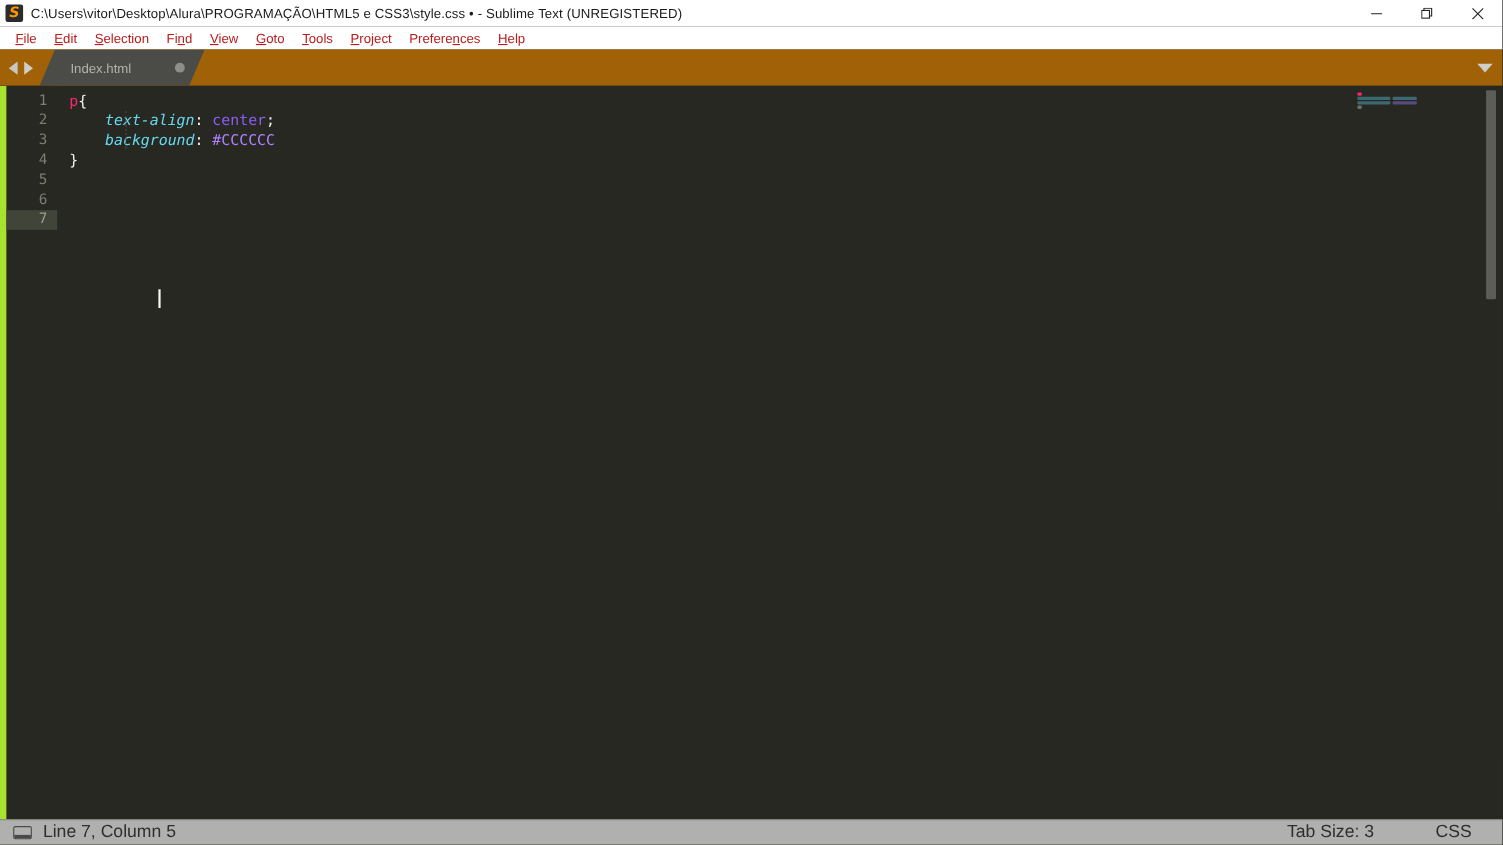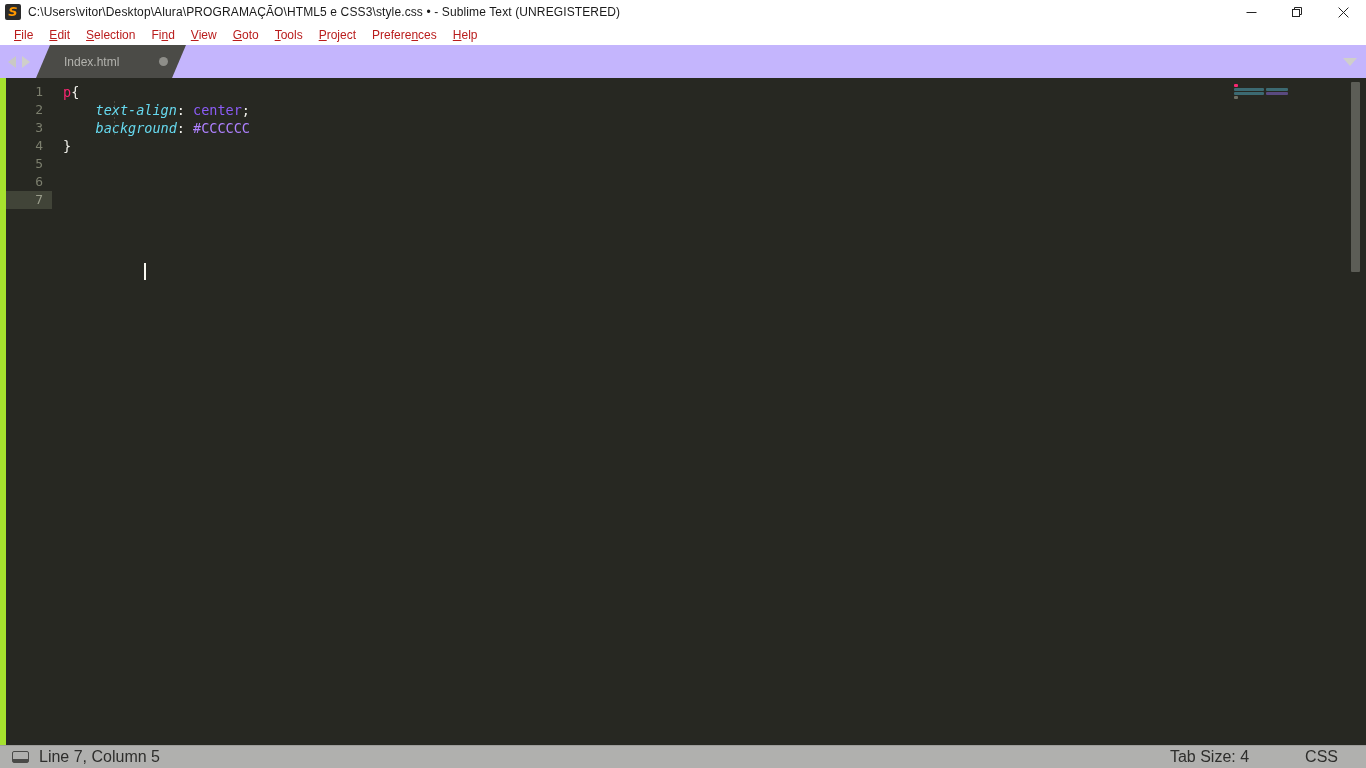--- a/index.html
+++ b/index.html
@@ -90,21 +90,21 @@
     color: #b91c1c;
     padding: 2px 8px;
     white-space: nowrap;
     font-family: "Liberation Sans", sans-serif;
   }
   .menu-item u { text-decoration: underline; }
 
   
   .tabbar {
     height: 33px;
-    background: #c4b5fd;
+    background: #a16207;
     display: flex;
     align-items: flex-start;
     position: relative;
     flex: 0 0 auto;
   }
   .tab-nav {
     display: flex;
     align-items: center;
     height: 33px;
     padding: 0 6px 0 8px;
@@ -408,18 +408,18 @@
       <div class="v-scrollbar"></div>
     </div>
   </div>
 
   <div class="statusbar">
     <div class="sb-left">
       <div class="console-icon"></div>
       <div class="sb-text">Line 7, Column 5</div>
     </div>
     <div class="sb-right">
-      <div class="sb-text">Tab Size: 4</div>
+      <div class="sb-text">Tab Size: 3</div>
       <div class="sb-text">CSS</div>
     </div>
   </div>
 
 </div>
 
 </body></html>

